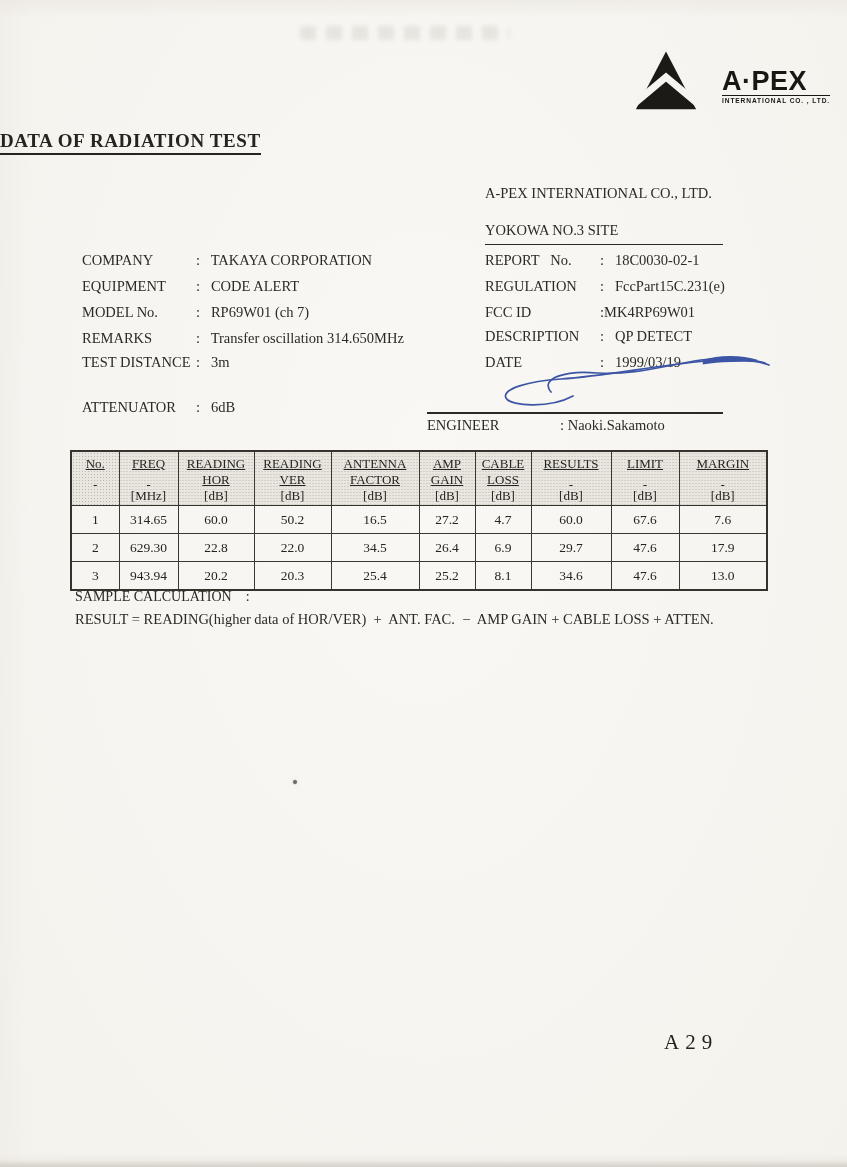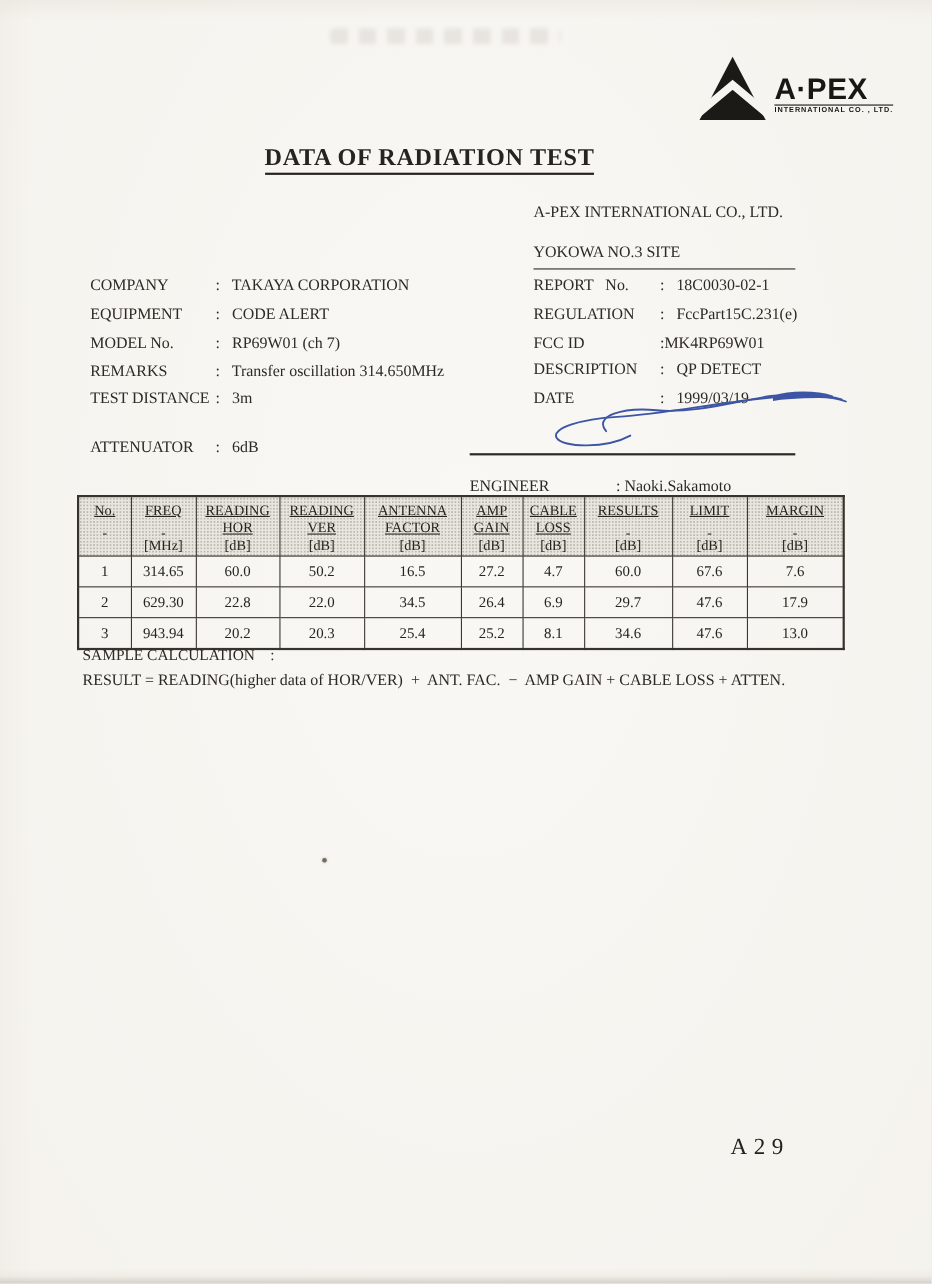--- a/index.html
+++ b/index.html
@@ -11,57 +11,57 @@
     background-image:
       linear-gradient(180deg, rgba(225,220,212,0.35) 0px, rgba(246,244,239,0) 18px),
       linear-gradient(0deg, rgba(220,216,208,0.45) 0px, rgba(246,244,239,0) 14px),
       linear-gradient(90deg, rgba(238,235,229,0.5) 0px, rgba(246,244,239,0) 30px),
       radial-gradient(ellipse at 50% 40%, rgba(255,255,255,0.35), rgba(240,237,230,0.25));
     overflow:hidden;
     font-family:"Liberation Serif", serif;
     color:#2c2a24;
   }
   
-  .logo{position:absolute;left:634px;top:50px;display:flex;align-items:flex-start;gap:6px;}
+  .logo{position:absolute;left:634px;top:50px;display:flex;align-items:flex-start;gap:24px;}
   .logo svg{display:block;}
   .wordmark{display:flex;flex-direction:column;margin-top:18px;}
   .wordmark .big{
     font-family:"Liberation Sans", sans-serif;font-weight:bold;
     font-size:27px;line-height:26px;letter-spacing:0.5px;color:#181714;
   }
   .wordmark .small{
     font-family:"Liberation Sans", sans-serif;font-weight:bold;
     font-size:6.6px;letter-spacing:0.9px;color:#181714;margin-top:1px;
     border-top:1.5px solid #181714;padding-top:1px;white-space:nowrap;
   }
   
   .doc-title{
-    position:absolute;left:0;top:130px;width:781px;text-align:center;
-    font-size:22px;font-weight:bold;letter-spacing:0.6px;color:#26241e;
+    position:absolute;left:0;top:130px;width:781px;text-align:left;
+    font-size:19px;font-weight:bold;letter-spacing:0.6px;color:#26241e;
   }
   .doc-title span{border-bottom:2px solid #26241e;padding-bottom:2px;}
   
   .site{position:absolute;left:485px;top:184px;width:238px;font-size:14.5px;line-height:19px;}
   .site .l2{border-bottom:1.6px solid #2c2a24;padding-bottom:4px;margin-top:18px;}
   
   .info{position:absolute;font-size:14.5px;}
   .info-left{left:82px;top:243px;width:380px;}
   .info-right{left:485px;top:243px;width:330px;}
   .irow{display:flex;height:26px;align-items:flex-end;white-space:pre;}
   .info-left .irow:nth-child(5){height:24px;}
   .info-left .irow:nth-child(6){height:19px;margin-top:26px;}
   .info-right .irow:nth-child(4){height:24px;}
   .ilabel{display:inline-block;width:114px;white-space:pre;}
   .info-right .ilabel{width:115px;}
   .ivalue{white-space:pre;}
   
   .signature{position:absolute;left:455px;top:352px;pointer-events:none;}
   .eng{
     position:absolute;left:427px;top:412px;width:296px;
-    border-top:2px solid #2c2a24;padding-top:20px;
+    border-top:2px solid #2c2a24;padding-top:3px;
     font-size:14.5px;display:flex;
   }
   .eng .elabel{width:133px;}
   
   table.rad{
     position:absolute;left:70px;top:450px;
     border-collapse:collapse;table-layout:fixed;
     font-size:13.5px;color:#26241e;
   }
   table.rad th, table.rad td{

